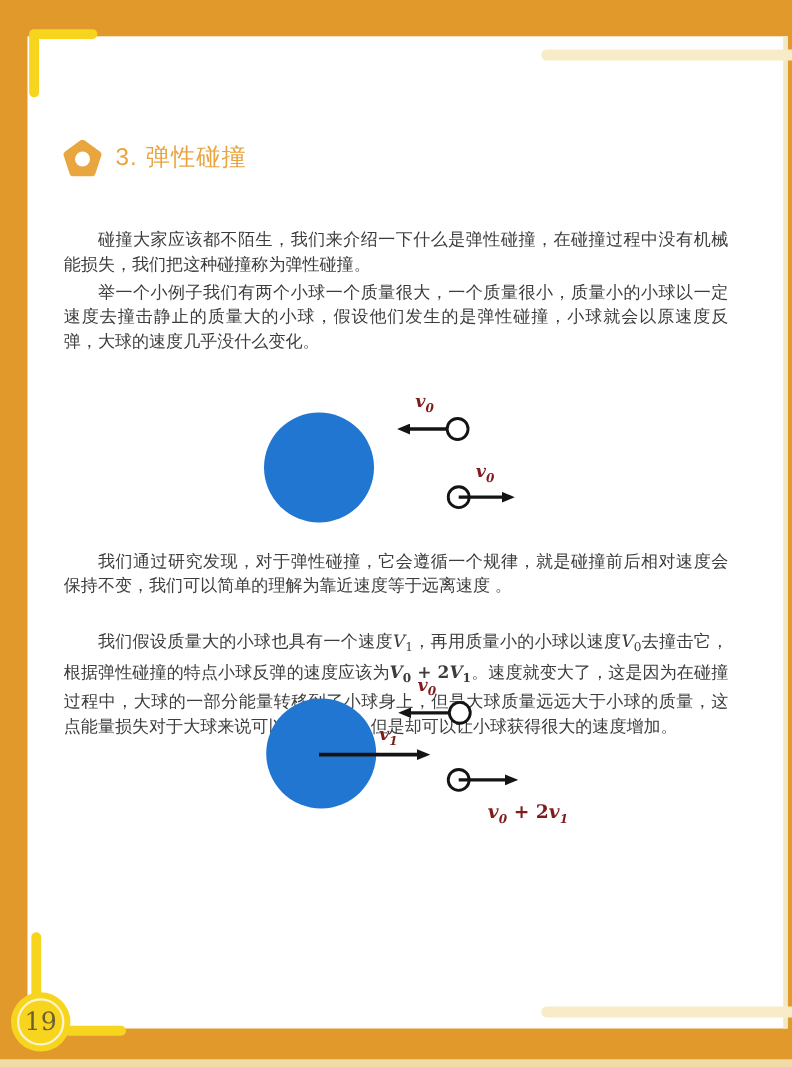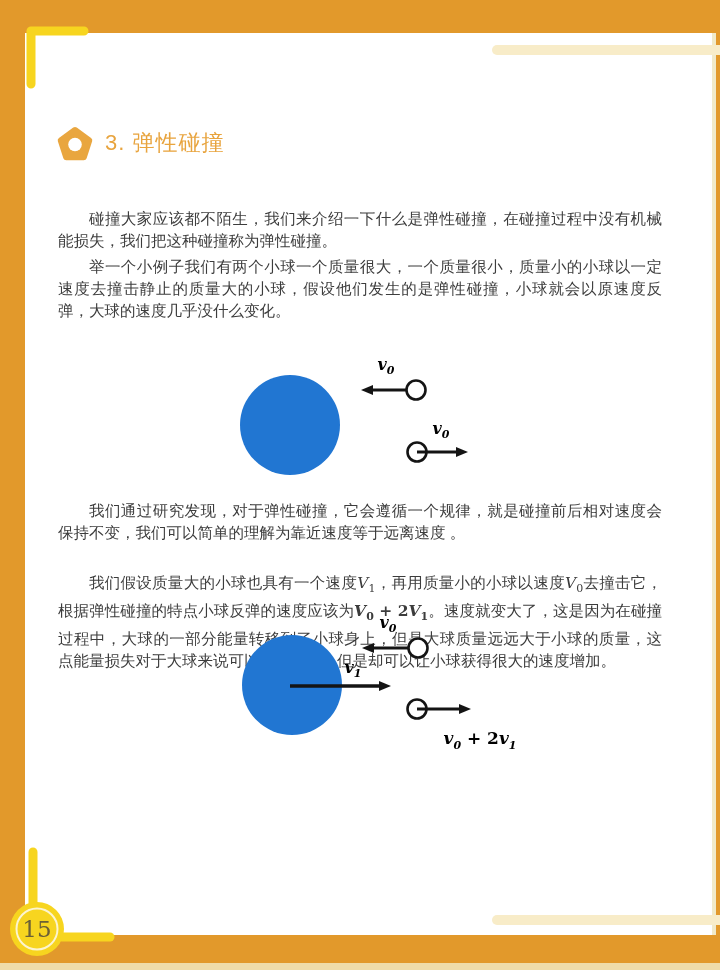--- a/index.html
+++ b/index.html
@@ -44,21 +44,21 @@
   .mvar sub { font-size:11px; font-style:normal; }
   .mbold { font-weight:bold; }
 
   .diagram-svg { position:absolute; }
   #diagram1 { left:228px; top:352px; }
   #diagram2 { left:228px; top:612px; }
 
   .mlabel {
     position:absolute; transform:translate(-50%,-50%);
     font-family:"DejaVu Serif", serif; font-style:italic; font-weight:600;
-    font-size:16px; color:#000000; white-space:nowrap;
+    font-size:16px; color:#7f1d1d; white-space:nowrap;
   }
   .mlabel sub { font-size:11px; font-weight:600; }
   .mlabel.big { font-weight:700; font-size:17px; }
   #d1-label-top    { left:386px; top:366px; }
   #d1-label-bottom { left:441px; top:430px; }
   #d2-label-top    { left:388px; top:624px; }
   #d2-label-mid    { left:353px; top:669px; }
   #d2-label-bottom { left:449px; top:740px;margin-left:31px; }
 </style>
 </head>
@@ -75,21 +75,21 @@
   <svg class="bracket-svg" width="76" height="76" viewBox="0 0 76 76">
     <polyline points="62,9 9,9 9,62" fill="none" stroke="#F7D51F" stroke-width="9" stroke-linecap="round" stroke-linejoin="round"></polyline>
   </svg>
 
   <svg class="corner-svg" width="130" height="130" viewBox="0 0 130 130">
     <line x1="33" y1="12" x2="33" y2="66" stroke="#F7D51F" stroke-width="9" stroke-linecap="round"></line>
     <line x1="62" y1="97" x2="110" y2="97" stroke="#F7D51F" stroke-width="9" stroke-linecap="round"></line>
     <circle cx="37" cy="89" r="27" fill="#F7D51F"></circle>
     <circle cx="37" cy="89" r="20.5" fill="none" stroke="#FCF4CF" stroke-width="2"></circle>
   </svg>
-  <span class="page-num">15</span>
+  <span class="page-num">19</span>
 
   <svg class="title-icon" width="36" height="36" viewBox="0 0 36 36">
     <path d="M18,4 L32.3,14.4 L26.8,31.2 L9.2,31.2 L3.7,14.4 Z" fill="#E9A63F" stroke="#E9A63F" stroke-width="6" stroke-linejoin="round"></path>
     <circle cx="18" cy="18.5" r="6.8" fill="#FFFFFF"></circle>
   </svg>
   <h1 class="page-title" style="margin:0;">3. 弹性碰撞</h1>
 
   <p class="para" id="p1">碰撞大家应该都不陌生，我们来介绍一下什么是弹性碰撞，在碰撞过程中没有机械能损失，我们把这种碰撞称为弹性碰撞。</p>
   <p class="para" id="p3">我们通过研究发现，对于弹性碰撞，它会遵循一个规律，就是碰撞前后相对速度会保持不变，我们可以简单的理解为靠近速度等于远离速度 。</p>
   <p class="para" id="p2">举一个小例子我们有两个小球一个质量很大，一个质量很小，质量小的小球以一定速度去撞击静止的质量大的小球，假设他们发生的是弹性碰撞，小球就会以原速度反弹，大球的速度几乎没什么变化。</p>

